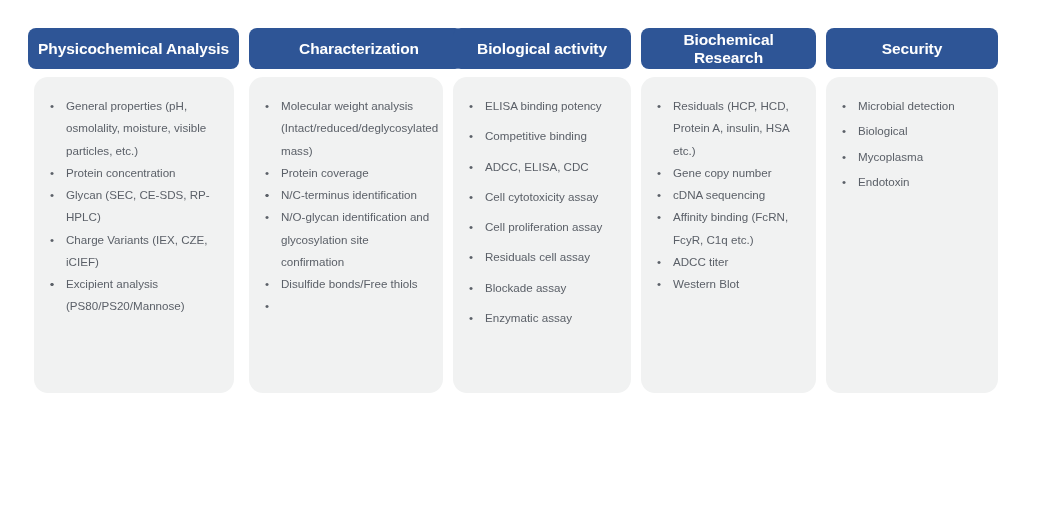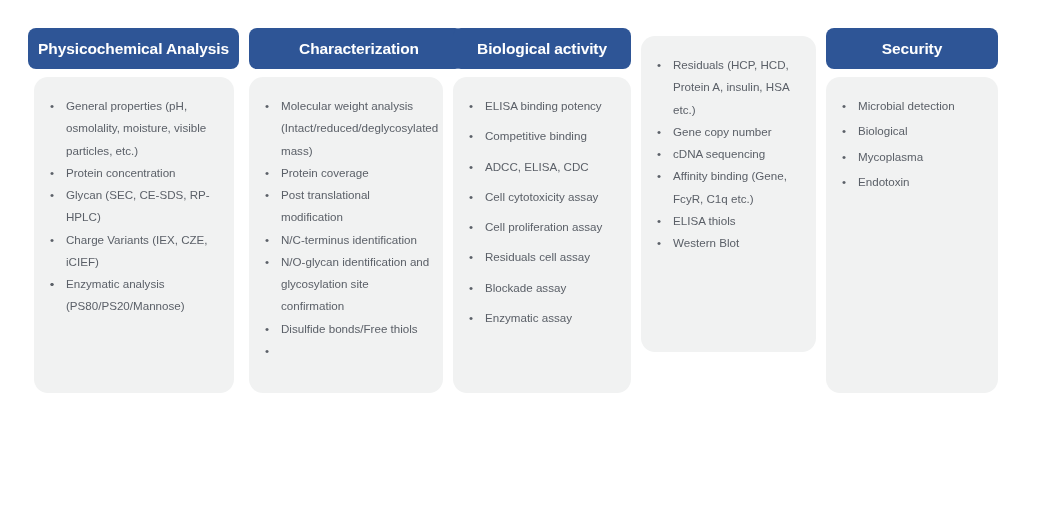--- a/index.html
+++ b/index.html
@@ -123,31 +123,31 @@
   <div class="columns" id="columns-root">
       <div class="column col-0">
         <div class="col-header">Physicochemical Analysis</div>
         <div class="col-card">
           <ul class="bullet-list">
             <li class="bullet-item"><span class="bullet-dot">•</span><span>General properties (pH, osmolality, moisture, visible particles, etc.)</span></li>
             <li class="bullet-item"><span class="bullet-dot">•</span><span>Protein concentration</span></li>
             <li class="bullet-item"><span class="bullet-dot">•</span><span>Glycan (SEC,  CE-SDS, RP-HPLC)</span></li>
             <li class="bullet-item"><span class="bullet-dot">•</span><span>Charge Variants (IEX, CZE, iCIEF)</span></li>
             <li class="bullet-item"><span class="bullet-dot">•</span></li>
-            <li class="bullet-item"><span class="bullet-dot">•</span><span>Enzymatic analysis (PS80/PS20/Mannose)</span></li>
+            <li class="bullet-item"><span class="bullet-dot">•</span><span>Excipient analysis (PS80/PS20/Mannose)</span></li>
           </ul>
         </div>
       </div>
       <div class="column col-1">
         <div class="col-header">Characterization</div>
         <div class="col-card">
           <ul class="bullet-list">
             <li class="bullet-item"><span class="bullet-dot">•</span><span>Molecular weight analysis (Intact/reduced/deglycosylated mass)</span></li>
             <li class="bullet-item"><span class="bullet-dot">•</span><span>Protein coverage</span></li>
-            <li class="bullet-item"><span class="bullet-dot">•</span><span>Post translational modification</span></li>
+            <li class="bullet-item"><span class="bullet-dot">•</span></li>
             <li class="bullet-item"><span class="bullet-dot">•</span><span>N/C-terminus identification</span></li>
             <li class="bullet-item"><span class="bullet-dot">•</span><span>N/O-glycan identification and glycosylation site confirmation</span></li>
             <li class="bullet-item"><span class="bullet-dot">•</span><span>Disulfide bonds/Free thiols</span></li>
             <li class="bullet-item"><span class="bullet-dot">•</span></li>
           </ul>
         </div>
       </div>
       <div class="column col-2">
         <div class="col-header">Biological activity</div>
         <div class="col-card">
@@ -157,27 +157,28 @@
             <li class="bullet-item"><span class="bullet-dot">•</span><span>ADCC, ELISA, CDC</span></li>
             <li class="bullet-item"><span class="bullet-dot">•</span><span>Cell cytotoxicity assay</span></li>
             <li class="bullet-item"><span class="bullet-dot">•</span><span>Cell proliferation assay</span></li>
             <li class="bullet-item"><span class="bullet-dot">•</span><span>Residuals cell assay</span></li>
             <li class="bullet-item"><span class="bullet-dot">•</span><span>Blockade assay</span></li>
             <li class="bullet-item"><span class="bullet-dot">•</span><span>Enzymatic assay</span></li>
           </ul>
         </div>
       </div>
       <div class="column col-3">
+        <div class="col-header">Biochemical Research</div>
         <div class="col-card">
           <ul class="bullet-list">
             <li class="bullet-item"><span class="bullet-dot">•</span><span>Residuals (HCP, HCD, Protein A, insulin, HSA etc.)</span></li>
             <li class="bullet-item"><span class="bullet-dot">•</span><span>Gene copy number</span></li>
             <li class="bullet-item"><span class="bullet-dot">•</span><span>cDNA sequencing</span></li>
-            <li class="bullet-item"><span class="bullet-dot">•</span><span>Affinity binding (Gene, FcyR, C1q etc.)</span></li>
-            <li class="bullet-item"><span class="bullet-dot">•</span><span>ELISA thiols</span></li>
+            <li class="bullet-item"><span class="bullet-dot">•</span><span>Affinity binding (FcRN, FcyR, C1q etc.)</span></li>
+            <li class="bullet-item"><span class="bullet-dot">•</span><span>ADCC titer</span></li>
             <li class="bullet-item"><span class="bullet-dot">•</span><span>Western Blot</span></li>
           </ul>
         </div>
       </div>
       <div class="column col-4">
         <div class="col-header">Security</div>
         <div class="col-card">
           <ul class="bullet-list">
             <li class="bullet-item"><span class="bullet-dot">•</span><span>Microbial detection</span></li>
             <li class="bullet-item"><span class="bullet-dot">•</span><span>Biological</span></li>

